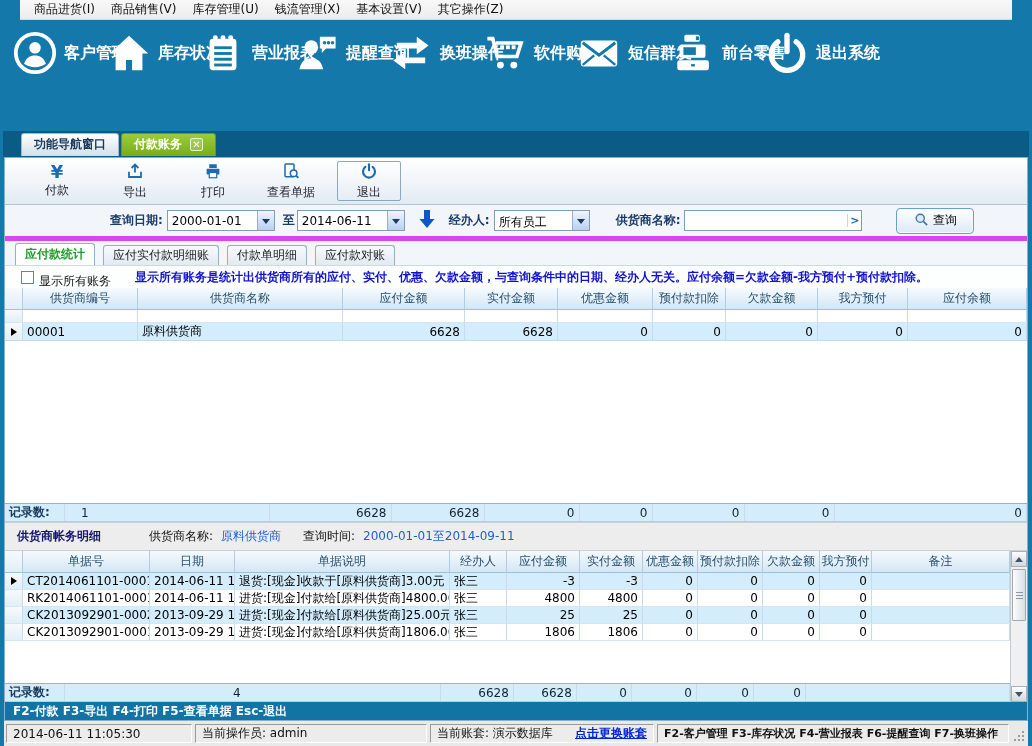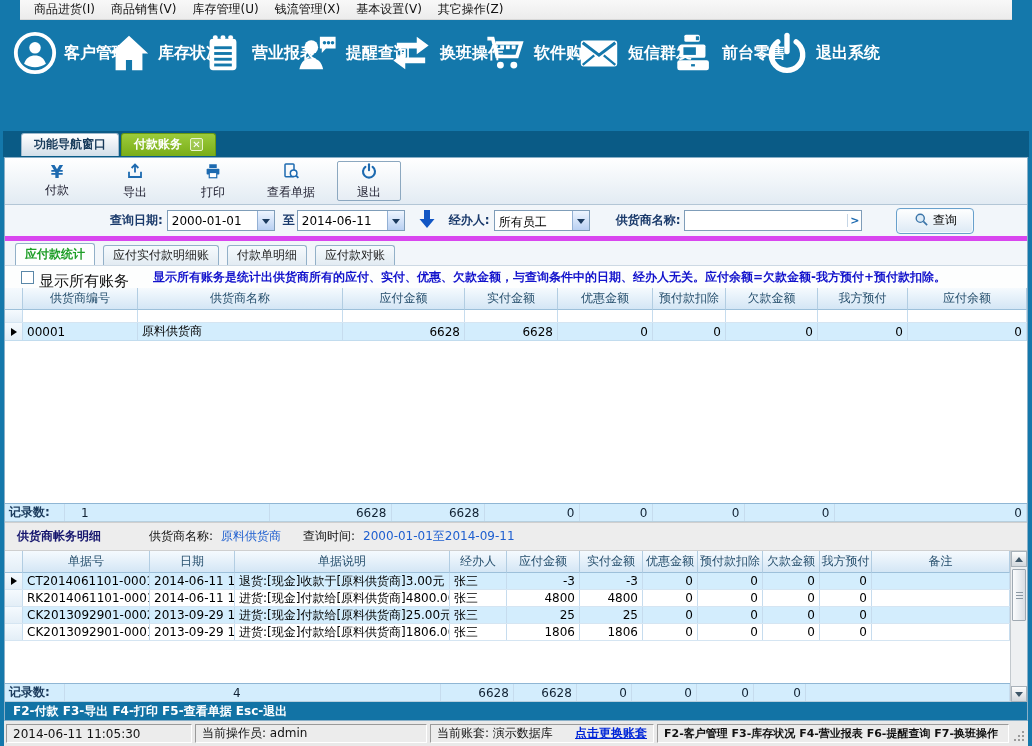--- a/index.html
+++ b/index.html
@@ -60,21 +60,21 @@
   .searchbtn { margin-left:34px; height:26px; width:78px; border:1px solid #68a0cc; border-radius:4px; background:linear-gradient(#ffffff,#dce9f5); box-shadow:inset 0 0 0 1px #f4f9fd; display:flex; align-items:center; justify-content:center; gap:4px; font-size:12px; color:#000; }
 
   
   .subtabs { height:24px; background:#f2f6fa; display:flex; align-items:flex-end; padding-left:10px; gap:8px; flex:0 0 auto; }
   .subtab { height:20px; padding:0 9px; border:1px solid #92b0c8; border-bottom:none; border-radius:3px 3px 0 0; background:linear-gradient(#f6fafd,#e2ebf2); font-size:12px; color:#222; display:flex; align-items:center; }
   .subtab.active { background:#fdfefe; color:#1f9e28; font-weight:bold; height:22px; }
 
   
   .hintrow { height:23px; background:#fdfefe; border-top:1px solid #cdd9e4; display:flex; align-items:center; padding-left:16px; flex:0 0 auto; }
   .checkbox { width:13px; height:13px; border:1px solid #5a87a8; background:#fff; margin-right:5px; }
-  .chklabel { font-size:15px; color:#111; margin-right:24px;margin-top:8px; }
+  .chklabel { font-size:12px; color:#111; margin-right:24px;margin-top:8px; }
   .hinttext { font-size:12px; font-weight:bold; color:#1212cc; white-space:nowrap; overflow:hidden; }
 
   
   .tr { display:flex; align-items:stretch; }
   .td, .th, .tf { border-right:1px solid #c6dcee; padding:0 4px; font-size:12px; display:flex; align-items:center; overflow:hidden; white-space:nowrap; flex:0 0 auto; }
   .th { justify-content:center; color:#27506e; background:linear-gradient(#f5fafe,#d4e6f5); border-right:1px solid #b2cde2; border-bottom:1px solid #9dc0da; }
   .num { justify-content:flex-end; }
   .gut { background:linear-gradient(#f5fafe,#e3eef7); justify-content:center; padding:0; }
   .thead { height:22px; flex:0 0 auto; }
   .filterrow { height:13px; background:#fff; border-bottom:1px solid #d5e5f2; flex:0 0 auto; }

